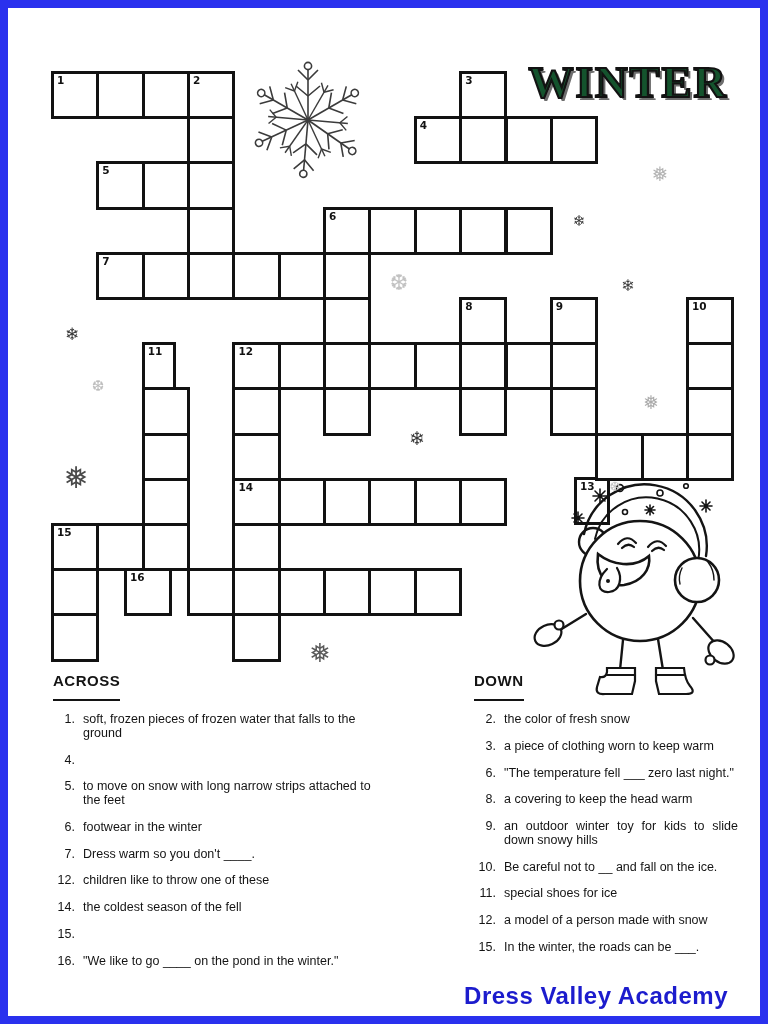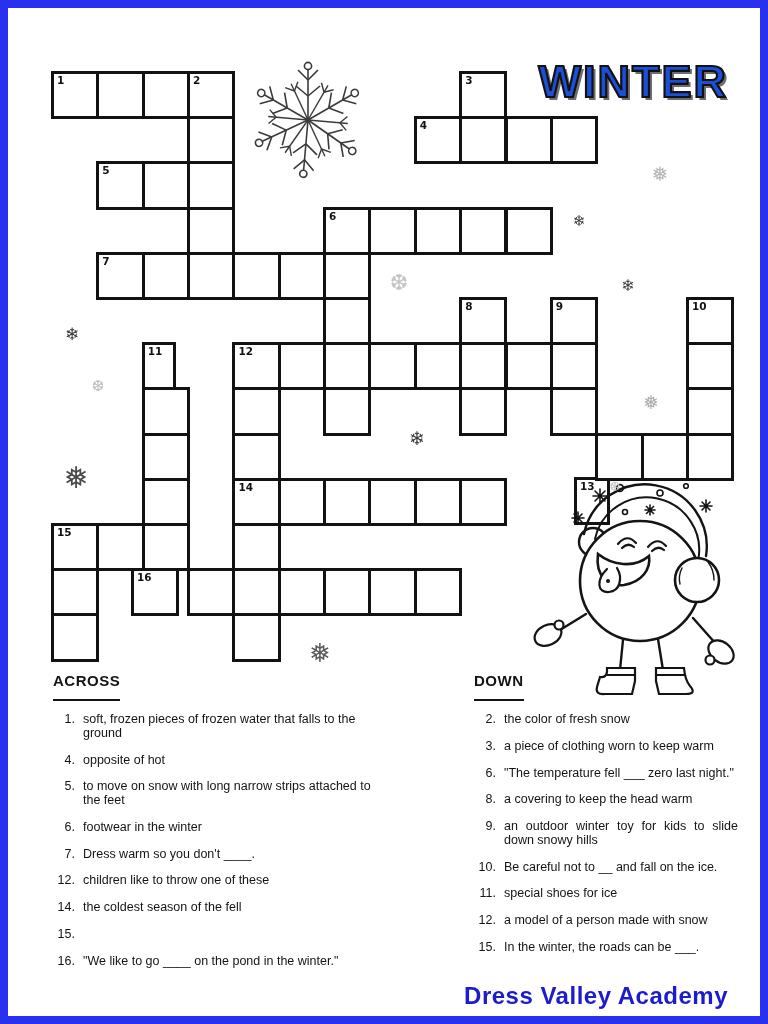--- a/index.html
+++ b/index.html
@@ -8,23 +8,23 @@
     width:768px;height:1024px;
     box-sizing:border-box;
     border:8px solid #2a31ee;
     background:#fff;
     font-family:"Liberation Sans", sans-serif;
     overflow:hidden;
   }
   
   .title{
     position:absolute; top:48px; right:32px;
-    font-family:Liberation Sans, sans-serif;
+    font-family:Liberation Serif, serif;
     font-weight:bold; font-size:45px; letter-spacing:2px;
-    color:#1d4ed8;
+    color:#14532d;
     -webkit-text-stroke:2.2px #121212;
     text-shadow:3px 3px 0 #6e6e6e, 1px 1px 0 #121212;
   }
   
   .cell{
     position:absolute; box-sizing:border-box;
     border:3px solid #121212; background:#fff;
   }
   .cell-num{
     position:absolute; top:1px; left:3px;
@@ -178,21 +178,21 @@
       <div class="cell" style="left: 360.45px; top: 469.8px; width: 48.35px; height: 48.2px;"></div>
       <div class="cell" style="left: 405.8px; top: 469.8px; width: 48.35px; height: 48.2px;"></div>
       <div class="cell" style="left: 451.15px; top: 469.8px; width: 48.35px; height: 48.2px;"></div>
       <div class="cell" style="left: 43px; top: 515px; width: 48.35px; height: 48.2px;">
         <span class="cell-num">15</span>
       </div>
       <div class="cell" style="left: 88.35px; top: 515px; width: 48.35px; height: 48.2px;"></div>
       <div class="cell" style="left: 133.7px; top: 515px; width: 48.35px; height: 48.2px;"></div>
       <div class="cell" style="left: 224.4px; top: 515px; width: 48.35px; height: 48.2px;"></div>
       <div class="cell" style="left: 43px; top: 560.2px; width: 48.35px; height: 48.2px;"></div>
-      <div class="cell" style="left: 123px; top: 560.2px; width: 48.35px; height: 48.2px;">
+      <div class="cell" style="left: 116px; top: 560.2px; width: 48.35px; height: 48.2px;">
         <span class="cell-num">16</span>
       </div>
       <div class="cell" style="left: 179.05px; top: 560.2px; width: 48.35px; height: 48.2px;"></div>
       <div class="cell" style="left: 224.4px; top: 560.2px; width: 48.35px; height: 48.2px;"></div>
       <div class="cell" style="left: 269.75px; top: 560.2px; width: 48.35px; height: 48.2px;"></div>
       <div class="cell" style="left: 315.1px; top: 560.2px; width: 48.35px; height: 48.2px;"></div>
       <div class="cell" style="left: 360.45px; top: 560.2px; width: 48.35px; height: 48.2px;"></div>
       <div class="cell" style="left: 405.8px; top: 560.2px; width: 48.35px; height: 48.2px;"></div>
       <div class="cell" style="left: 43px; top: 605.4px; width: 48.35px; height: 48.2px;"></div>
       <div class="cell" style="left: 224.4px; top: 605.4px; width: 48.35px; height: 48.2px;"></div>
@@ -284,21 +284,20 @@
 
   <div class="clues clues-across">
     <span class="clue-header">ACROSS</span>
     <div id="across-list">
         <div class="clue-row">
           <span class="clue-num">1.</span>
           <span class="clue-text">soft, frozen pieces of frozen water that falls to the ground</span>
         </div>
         <div class="clue-row">
           <span class="clue-num">4.</span>
-          <span class="clue-text">opposite of hot</span>
         </div>
         <div class="clue-row">
           <span class="clue-num">5.</span>
           <span class="clue-text">to move on snow with long narrow strips attached to the feet</span>
         </div>
         <div class="clue-row">
           <span class="clue-num">6.</span>
           <span class="clue-text">footwear in the winter</span>
         </div>
         <div class="clue-row">

